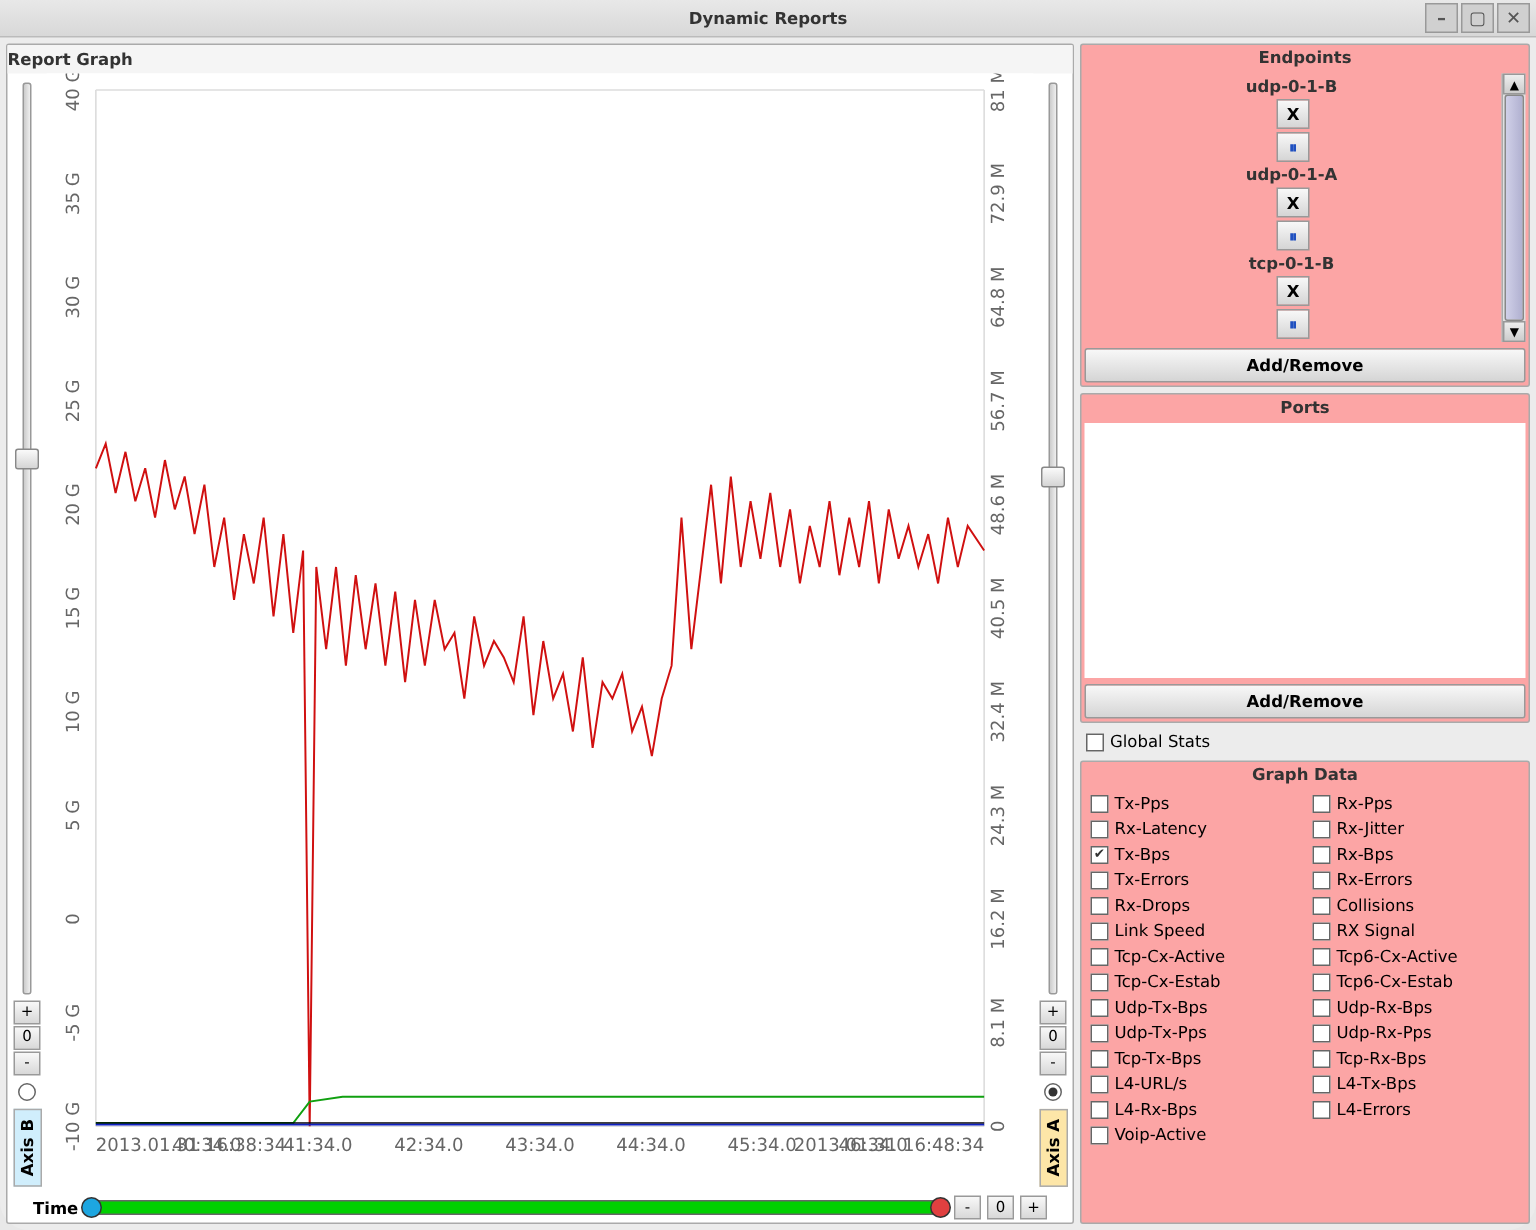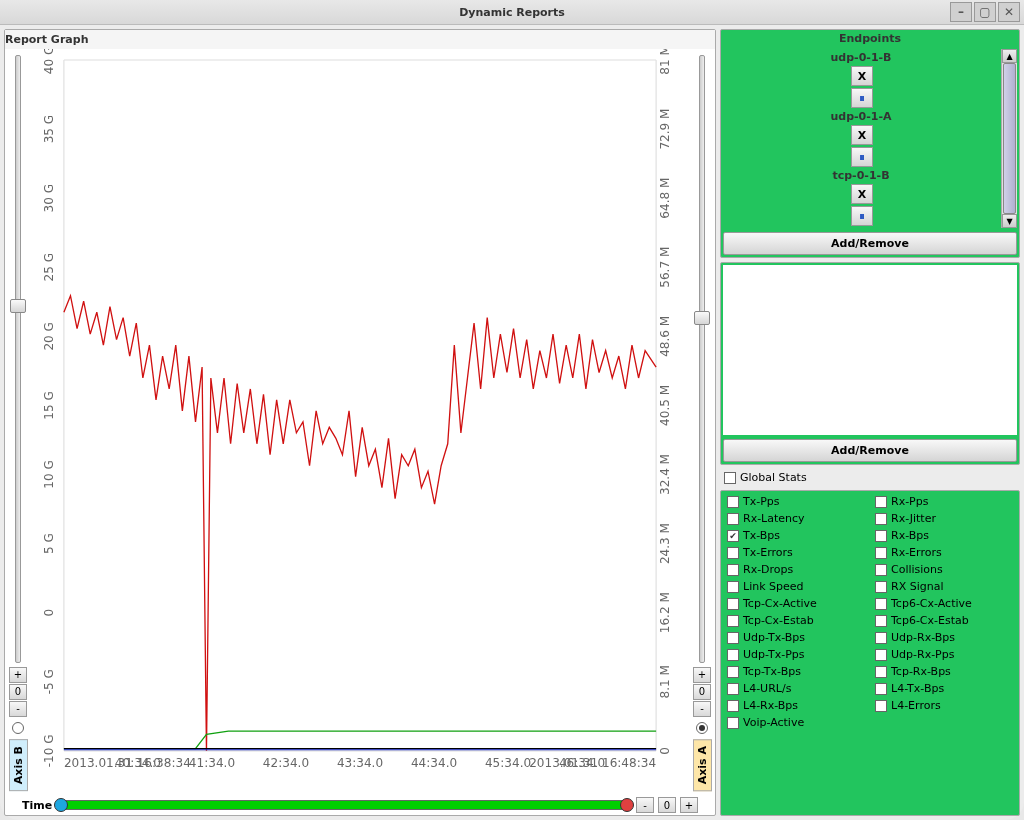--- a/index.html
+++ b/index.html
@@ -37,21 +37,21 @@
 .legend-item { display:flex; align-items:center; gap:2px;}
 
 .time-row { display:flex; align-items:center; gap:4px; padding:2px 17px; }
 .time-label { font-weight:bold; }
 .time-track { flex:1; height:10px; background:#00d000; border:1px solid #666; border-radius:5px; position:relative;}
 .time-knob { position:absolute; width:14px; height:14px; border-radius:50%; top:-3px; border:1px solid #333;}
 .time-knob.left { left:-3px; background:#1da6e0;}
 .time-knob.right { right:-3px; background:#e04040;}
 
 .right-pane { width: 300px; display:flex; flex-direction:column; gap:4px; }
-.panel { border:1px solid #aaa; background:#22c55e; border-radius:2px; display:flex; flex-direction:column;}
+.panel { border:1px solid #aaa; background:#fca5a5; border-radius:2px; display:flex; flex-direction:column;}
 .panel-title { text-align:center; font-weight:bold; padding:2px 0; color:#333;}
 .endpoint-list { display:flex; padding:2px;}
 .endpoint-rows { flex:1; display:flex; flex-direction:column; gap:2px; padding:2px; min-height:94px;}
 .endpoint-row { display:flex; align-items:center; justify-content:flex-end; gap:2px;flex-direction:column;}
 .ep-label { font-weight:bold; color:#333; margin-right:2px;}
 .small-btn { width:22px; height:20px; background:linear-gradient(#f8f8f8,#d5d5d5); border:1px solid #999; display:flex;align-items:center;justify-content:center; font-weight:bold; cursor:pointer;}
 .scrollbar-v { width:16px; background:#e0e0e0; border-left:1px solid #aaa; position:relative;}
 .sb-btn { width:100%; height:14px; background:linear-gradient(#eee,#ccc); border:1px solid #999; display:flex;align-items:center;justify-content:center;font-size:8px;}
 .sb-thumb { position:absolute; top:14px; bottom:14px; left:1px; right:1px; background:linear-gradient(to right,#d0d0e8,#b0b0d0); border:1px solid #888; border-radius:2px;}
 .wide-btn { margin:2px; padding:4px 0; background:linear-gradient(#f8f8f8,#d5d5d5); border:1px solid #999; text-align:center; font-weight:bold; cursor:pointer; border-radius:2px;}
@@ -215,30 +215,32 @@
             <div class="scrollbar-v">
               <div class="sb-btn">▲</div>
               <div class="sb-thumb"></div>
               <div class="sb-btn" style="position:absolute;bottom:0;width:100%;">▼</div>
             </div>
           </div>
           <div class="wide-btn">Add/Remove</div>
         </div>
 
         <div class="panel">
+          <div class="panel-title">Ports</div>
           <div class="ports-body"></div>
           <div class="wide-btn">Add/Remove</div>
         </div>
 
         <div class="chk">
           <div class="chkbox"></div>
             <span>Global Stats</span>
         </div>
 
         <div class="panel" style="flex:1;min-height:0;">
+          <div class="panel-title">Graph Data</div>
           <div class="graph-data-cols">
             <div class="gd-col" id="gd-left">
                 <div class="chk">
                   <span class="chkbox"></span>
                   <span>Tx-Pps</span>
                 </div>
                 <div class="chk">
                   <span class="chkbox"></span>
                   <span>Rx-Latency</span>
                 </div>

